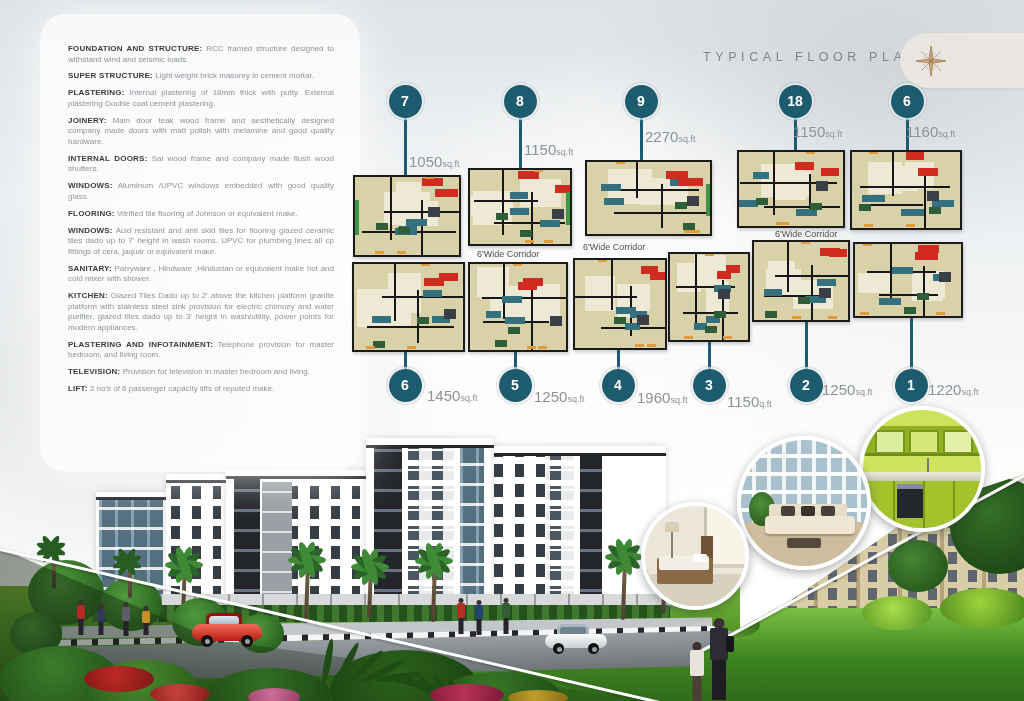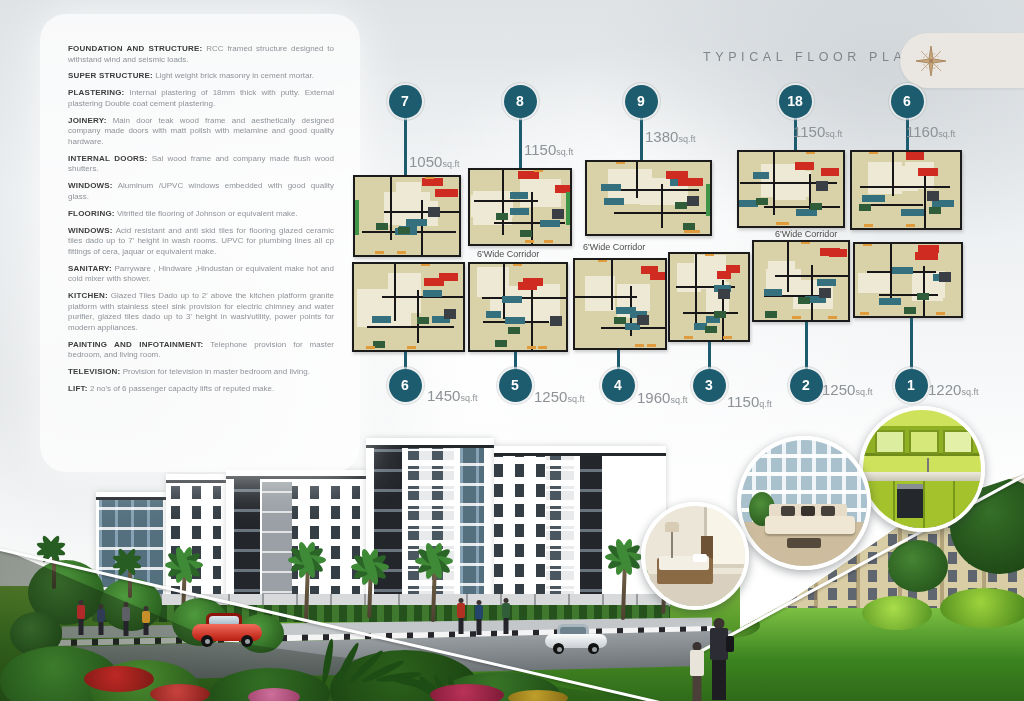--- a/index.html
+++ b/index.html
@@ -365,21 +365,21 @@
         <p class="spec-item"><b>FOUNDATION AND STRUCTURE:</b> RCC framed structure designed to withstand wind and seismic loads.</p>
         <p class="spec-item"><b>SUPER STRUCTURE:</b> Light weight brick masonry in cement mortar.</p>
         <p class="spec-item"><b>PLASTERING:</b> Internal plastering of 18mm thick with putty. External plastering Double coat cement plastering.</p>
         <p class="spec-item"><b>JOINERY:</b> Main door teak wood frame and aesthetically designed company made doors with matt polish with melamine and good quality hardware.</p>
         <p class="spec-item"><b>INTERNAL DOORS:</b> Sal wood frame and company made flush wood shutters.</p>
         <p class="spec-item"><b>WINDOWS:</b> Aluminum /UPVC windows embedded with good quality glass.</p>
         <p class="spec-item"><b>FLOORING:</b> Vitrified tile flooring of Johnson or equivalent make.</p>
         <p class="spec-item"><b>WINDOWS:</b> Acid resistant and anti skid tiles for flooring glazed ceramic tiles dado up to 7' height in wash rooms. UPVC for plumbing lines all cp fittings of cera, jaquar or equivalent make.</p>
         <p class="spec-item"><b>SANITARY:</b> Parryware , Hindware ,Hindustan or equivalent make hot and cold mixer with shower.</p>
         <p class="spec-item"><b>KITCHEN:</b> Glazed Tiles Dado up to 2' above the kitchen platform granite platform with stainless steel sink provision for electric chimney and water purifier, glazed tiles dado up to 3' height in wash/utility, power points for modern appliances.</p>
-        <p class="spec-item"><b>PAINTING AND INFOTAINMENT:</b> Telephone provision for master bedroom, and living room.</p>
+        <p class="spec-item"><b>PLASTERING AND INFOTAINMENT:</b> Telephone provision for master bedroom, and living room.</p>
         <p class="spec-item"><b>TELEVISION:</b> Provision for television in master bedroom and living.</p>
         <p class="spec-item"><b>LIFT:</b> 2 no's of 6 passenger capacity lifts of reputed make.</p>
       </div>
   </div>
 
   <div class="fp-title">TYPICAL FLOOR PLAN</div>
   <div class="north-pill">
     <svg width="36" height="36" viewBox="0 0 36 36">
       <g stroke="#ab8a63" stroke-width="1" fill="#c9a77d">
         <polygon points="18,3 20,16 18,18 16,16"></polygon>
@@ -445,21 +445,21 @@
           <div class="fb" style="left: 82.0613px; top: 39.0253px; width: 12px; height: 10px; background: rgb(58, 63, 69);"></div>
           <div class="fb" style="left: 63.7009px; top: -1px; width: 9px; height: 3px; background: rgb(224, 155, 61);"></div>
           <div class="fb" style="left: 54.6817px; top: 70px; width: 9px; height: 3px; background: rgb(224, 155, 61);"></div>
           <div class="fb" style="left: 74.0955px; top: 70px; width: 9px; height: 3px; background: rgb(224, 155, 61);"></div>
           <div class="fb" style="right: -1px; top: 22.2px; width: 5px; height: 33.3px; background: rgb(63, 148, 72);"></div>
         </div>
       </div>
       <div>
         <div class="unit-circle" style="left: 624.5px; top: 84.5px;">9</div>
         <div class="unit-stem" style="left: 639.5px; top: 117px; height: 43px;"></div>
-        <div class="unit-area" style="left: 645px; top: 128px;"><span>1380</span><span class="au">sq.ft</span></div>
+        <div class="unit-area" style="left: 645px; top: 128px;"><span>2270</span><span class="au">sq.ft</span></div>
         <div class="unit-plan" style="left: 585px; top: 160px; width: 127px; height: 76px;">
           <div class="fb" style="left: 20.6247px; top: 7.09286px; width: 43.9286px; height: 29.1053px; background: rgb(238, 233, 212);"></div>
           <div class="fb" style="left: 22.2337px; top: 12.507px; width: 39.714px; height: 29.6829px; background: rgb(238, 233, 212);"></div>
           <div class="fb" style="left: 52.9835px; top: 15.8531px; width: 48.2513px; height: 27.5547px; background: rgb(238, 233, 212);"></div>
           <div class="fb" style="left: 49.2264px; top: 0px; width: 2px; height: 36.1757px; background: rgb(23, 23, 26);"></div>
           <div class="fb" style="left: 73.7537px; top: 21.6px; width: 2px; height: 44.4358px; background: rgb(23, 23, 26);"></div>
           <div class="fb" style="left: 18.488px; top: 27.4092px; width: 93.2059px; height: 2px; background: rgb(23, 23, 26);"></div>
           <div class="fb" style="left: 27.3503px; top: 49.8974px; width: 114.436px; height: 2px; background: rgb(23, 23, 26);"></div>
           <div class="fb" style="left: 83.2427px; top: 17.0195px; width: 26.1511px; height: 7px; background: rgb(53, 112, 126);"></div>
           <div class="fb" style="left: 13.6823px; top: 22.1214px; width: 20.7813px; height: 7px; background: rgb(53, 112, 126);"></div>

